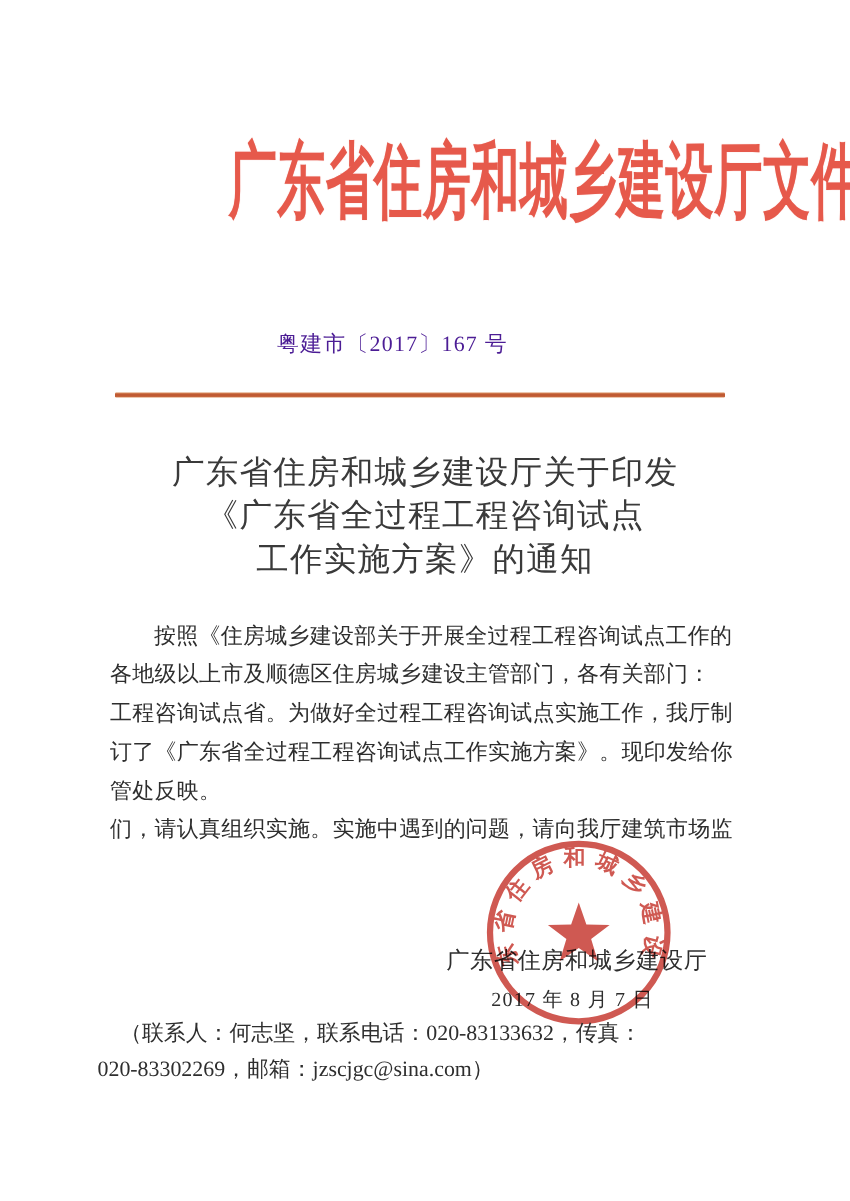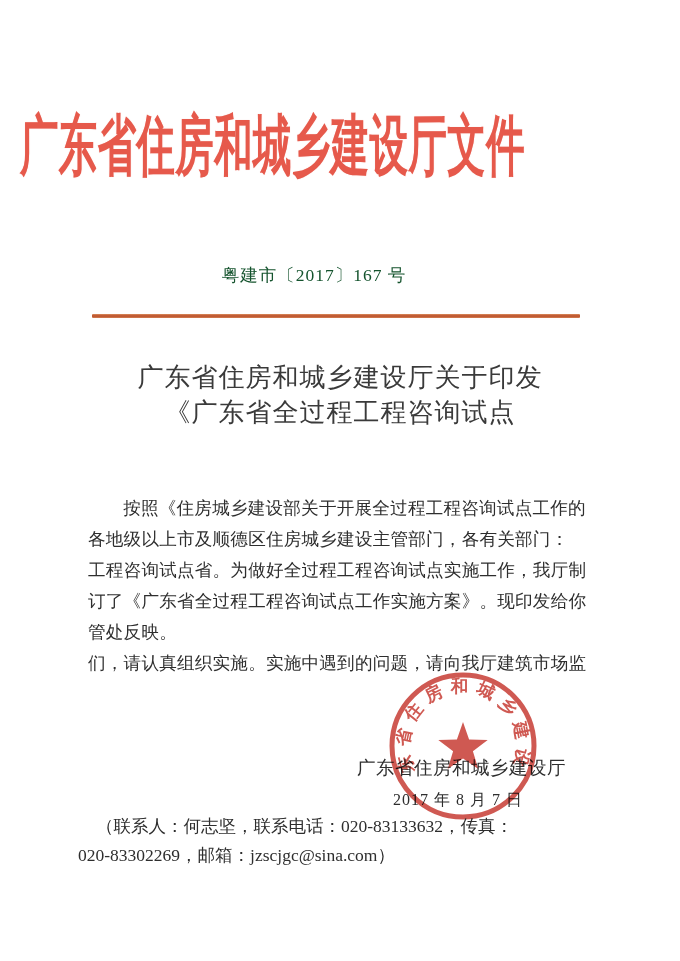--- a/index.html
+++ b/index.html
@@ -17,21 +17,21 @@
     color: #2e2e2e;
   }
 
   
   .header-wrap {
     position: absolute;
     top: 108px;
     left: 0;
     width: 544px;
     display: flex;
-    justify-content: center;
+    justify-content: flex-start;
   }
   .header-title {
     font-size: 66px;
     font-weight: bold;
     color: #e6594b;
     white-space: nowrap;
     transform: scaleX(0.58);
     transform-origin: center;
     letter-spacing: 1px;
     line-height: 1.15;
@@ -40,21 +40,21 @@
 
   
   .doc-number {
     position: absolute;
     top: 263px;
     left: 0;
     width: 628px;
     text-align: center;
     font-size: 17.5px;
     letter-spacing: 1px;
-    color: #14532d;
+    color: #4c1d95;
   }
 
   
   .red-rule {
     position: absolute;
     top: 314px;
     left: 92px;
     width: 488px;
     height: 4px;
     background: linear-gradient(to bottom, #d98d5e, #c05a33 40%, #c05a33 75%, #d98d5e);
@@ -134,20 +134,21 @@
     <div class="header-title">广东省住房和城乡建设厅文件</div>
   </div>
 
   <div class="doc-number">粤建市〔2017〕167 号</div>
 
   <div class="red-rule"></div>
 
   <div class="notice-title">
     <div>广东省住房和城乡建设厅关于印发</div>
     <div>《广东省全过程工程咨询试点</div>
+    <div>工作实施方案》的通知</div>
   </div>
 
   <div class="body-text">
     <div class="body-line indent">按照《住房城乡建设部关于开展全过程工程咨询试点工作的</div>
     <div class="body-line">各地级以上市及顺德区住房城乡建设主管部门，各有关部门：</div>
     <div class="body-line">工程咨询试点省。为做好全过程工程咨询试点实施工作，我厅制</div>
     <div class="body-line">订了《广东省全过程工程咨询试点工作实施方案》。现印发给你</div>
     <div class="body-line">管处反映。</div>
     <div class="body-line">们，请认真组织实施。实施中遇到的问题，请向我厅建筑市场监</div>
   </div>

